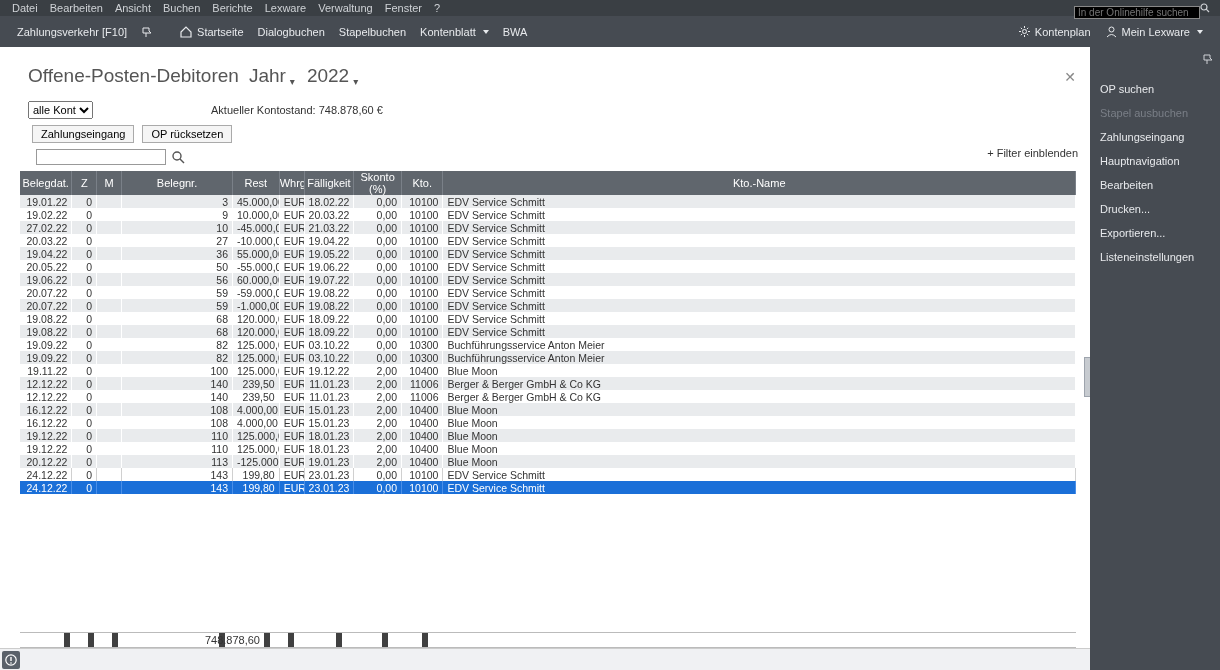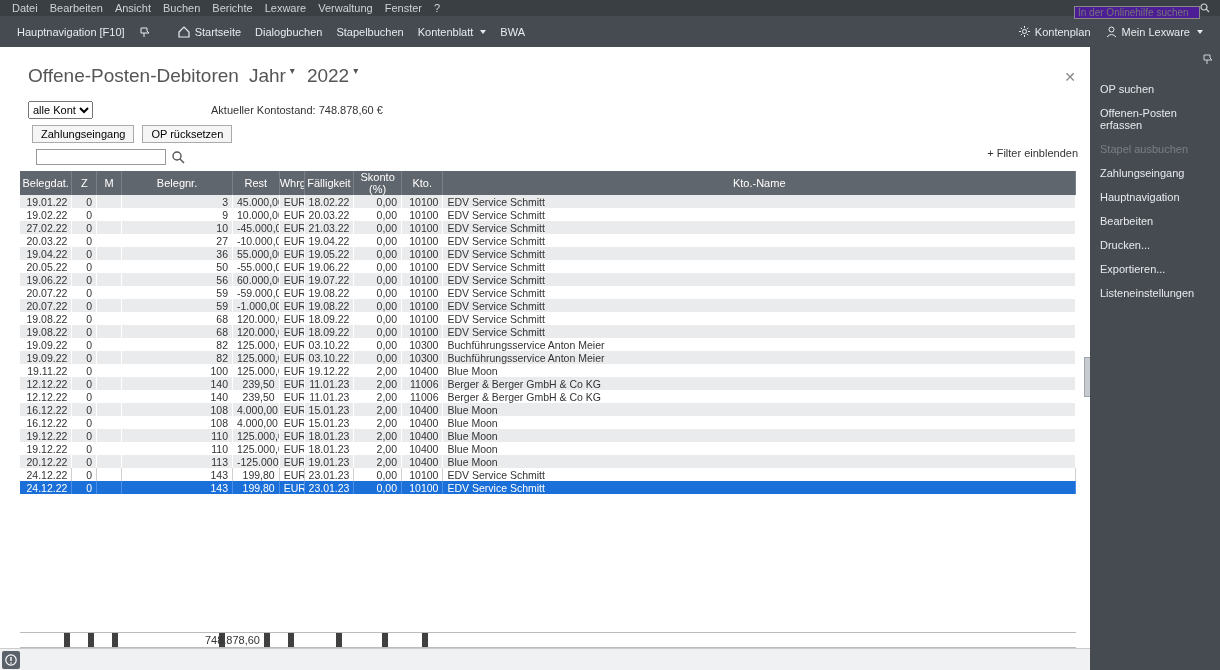--- a/index.html
+++ b/index.html
@@ -2,41 +2,41 @@
 <html><head>
 <meta charset="utf-8">
 <style>
 * { box-sizing: border-box; margin: 0; padding: 0; font-family: "Segoe UI", Tahoma, sans-serif; }
 body { width: 1220px; height: 670px; background: #fff; overflow: hidden; font-size: 11px; color: #333; }
 
 
 .menubar { height: 16px; background: #3a3f44; color: #cfd2d6; display: flex; align-items: center; padding: 0 6px; }
 .menubar .menuitem { padding: 0 6px; cursor: pointer; font-size: 11px; }
 .menubar .spacer { flex: 1; }
-.searchbox { background: #4c1d95; border: 1px solid #888; height: 13px; width: 126px; font-size: 10px; padding: 0 3px; color: #888; margin-top: 8px; }
+.searchbox { background: #000000; border: 1px solid #888; height: 13px; width: 126px; font-size: 10px; padding: 0 3px; color: #888; margin-top: 8px; }
 .menubar .searchbtn { width: 14px; text-align: center; color: #cfd2d6; cursor: pointer; }
 
 
 .toolbar { height: 31px; background: #464b52; color: #e8eaed; display: flex; align-items: center; padding: 0 10px; }
 .toolbar .tbitem { padding: 0 7px; font-size: 11px; display: flex; align-items: center; gap: 4px; cursor: pointer; }
 .toolbar .dd::after { content: ""; display: inline-block; margin-left: 3px; border-left: 3px solid transparent; border-right: 3px solid transparent; border-top: 4px solid #e8eaed; }
 .toolbar .spacer { flex: 1; }
 
 
 .main { display: flex; height: calc(670px - 47px); }
 .left { flex: 1; background: #fff; position: relative; display: flex; flex-direction: column; }
 .right { width: 130px; background: #464b52; color: #e8eaed; padding-top: 30px; position: relative; }
 .right .pin { position: absolute; top: 6px; right: 6px; color: #cfd2d6; font-size: 11px; cursor: pointer; }
 .right .ritem { padding: 6px 10px; font-size: 11px; cursor: pointer; }
 .right .ritem.disabled { color: #7a7f87; cursor: default; }
 
 
 .pagehead { padding: 18px 0 12px 28px; display: flex; align-items: center; gap: 10px; border-bottom: none; position: relative; }
 .pagehead .title { font-size: 19px; color: #555; font-weight: 400; }
-.pagehead .yeargroup { font-size: 19px; color: #555; display: flex; align-items: flex-start; gap: 4px; }
+.pagehead .yeargroup { font-size: 19px; color: #555; display: flex; align-items: flex-end; gap: 4px; }
 .pagehead .close { position: absolute; right: 14px; top: 22px; color: #888; font-size: 14px; cursor: pointer; }
 
 
 .ctrls { padding: 0 28px; display: flex; align-items: center; gap: 8px; height: 22px; }
 .ctrls select { font-size: 11px; height: 18px; width: 65px; }
 .ctrls .balance { margin-left: 110px; font-size: 11px; color: #333; }
 
 .ctrls2 { padding: 4px 28px 6px 32px; display: flex; align-items: center; gap: 8px; }
 .ctrls2 button { font-size: 11px; height: 18px; background: #f5f5f5; border: 1px solid #aaa; padding: 0 8px; cursor: pointer; }
 
@@ -90,21 +90,21 @@
   <span class="searchbtn">
     <svg width="10" height="10" viewBox="0 0 10 10">
         <circle cx="4" cy="4" r="3" fill="none" stroke="#cfd2d6" stroke-width="1.2"></circle>
         <line x1="6.2" y1="6.2" x2="9" y2="9" stroke="#cfd2d6" stroke-width="1.2"></line>
       </svg>
   </span>
 </div>
 
 <div class="toolbar">
   <span class="tbitem">
-      <span>Hauptnavigation [F10]</span>
+      <span>Zahlungsverkehr [F10]</span>
     </span>
   <span class="tbitem">
     <svg width="12" height="12" viewBox="0 0 12 12">
         <path d="M2 2 L8 2 L8 5 L10 7 L2 7 Z M5 7 L5 11" stroke="#e8eaed" stroke-width="1" fill="none"></path>
       </svg>
   </span>
   <span style="width:12px"></span>
   <span class="tbitem">
     <svg width="14" height="14" viewBox="0 0 14 14">
         <path d="M2 7 L7 2 L12 7 L12 12 L2 12 Z" fill="none" stroke="#e8eaed" stroke-width="1.2"></path>
@@ -514,21 +514,20 @@
   </div>
 
   <div class="right">
     <span class="pin">
       <svg width="12" height="12" viewBox="0 0 12 12">
           <path d="M2 2 L8 2 L8 5 L10 7 L2 7 Z M5 7 L5 11" stroke="#cfd2d6" stroke-width="1" fill="none"></path>
         </svg>
     </span>
     <div id="rightitems">
         <div class="ritem">OP suchen</div>
-        <div class="ritem">Offenen-Posten erfassen</div>
         <div class="ritem disabled">Stapel ausbuchen</div>
         <div class="ritem">Zahlungseingang</div>
         <div class="ritem">Hauptnavigation</div>
         <div class="ritem">Bearbeiten</div>
         <div class="ritem">Drucken...</div>
         <div class="ritem">Exportieren...</div>
         <div class="ritem">Listeneinstellungen</div>
       </div>
   </div>
 </div>

